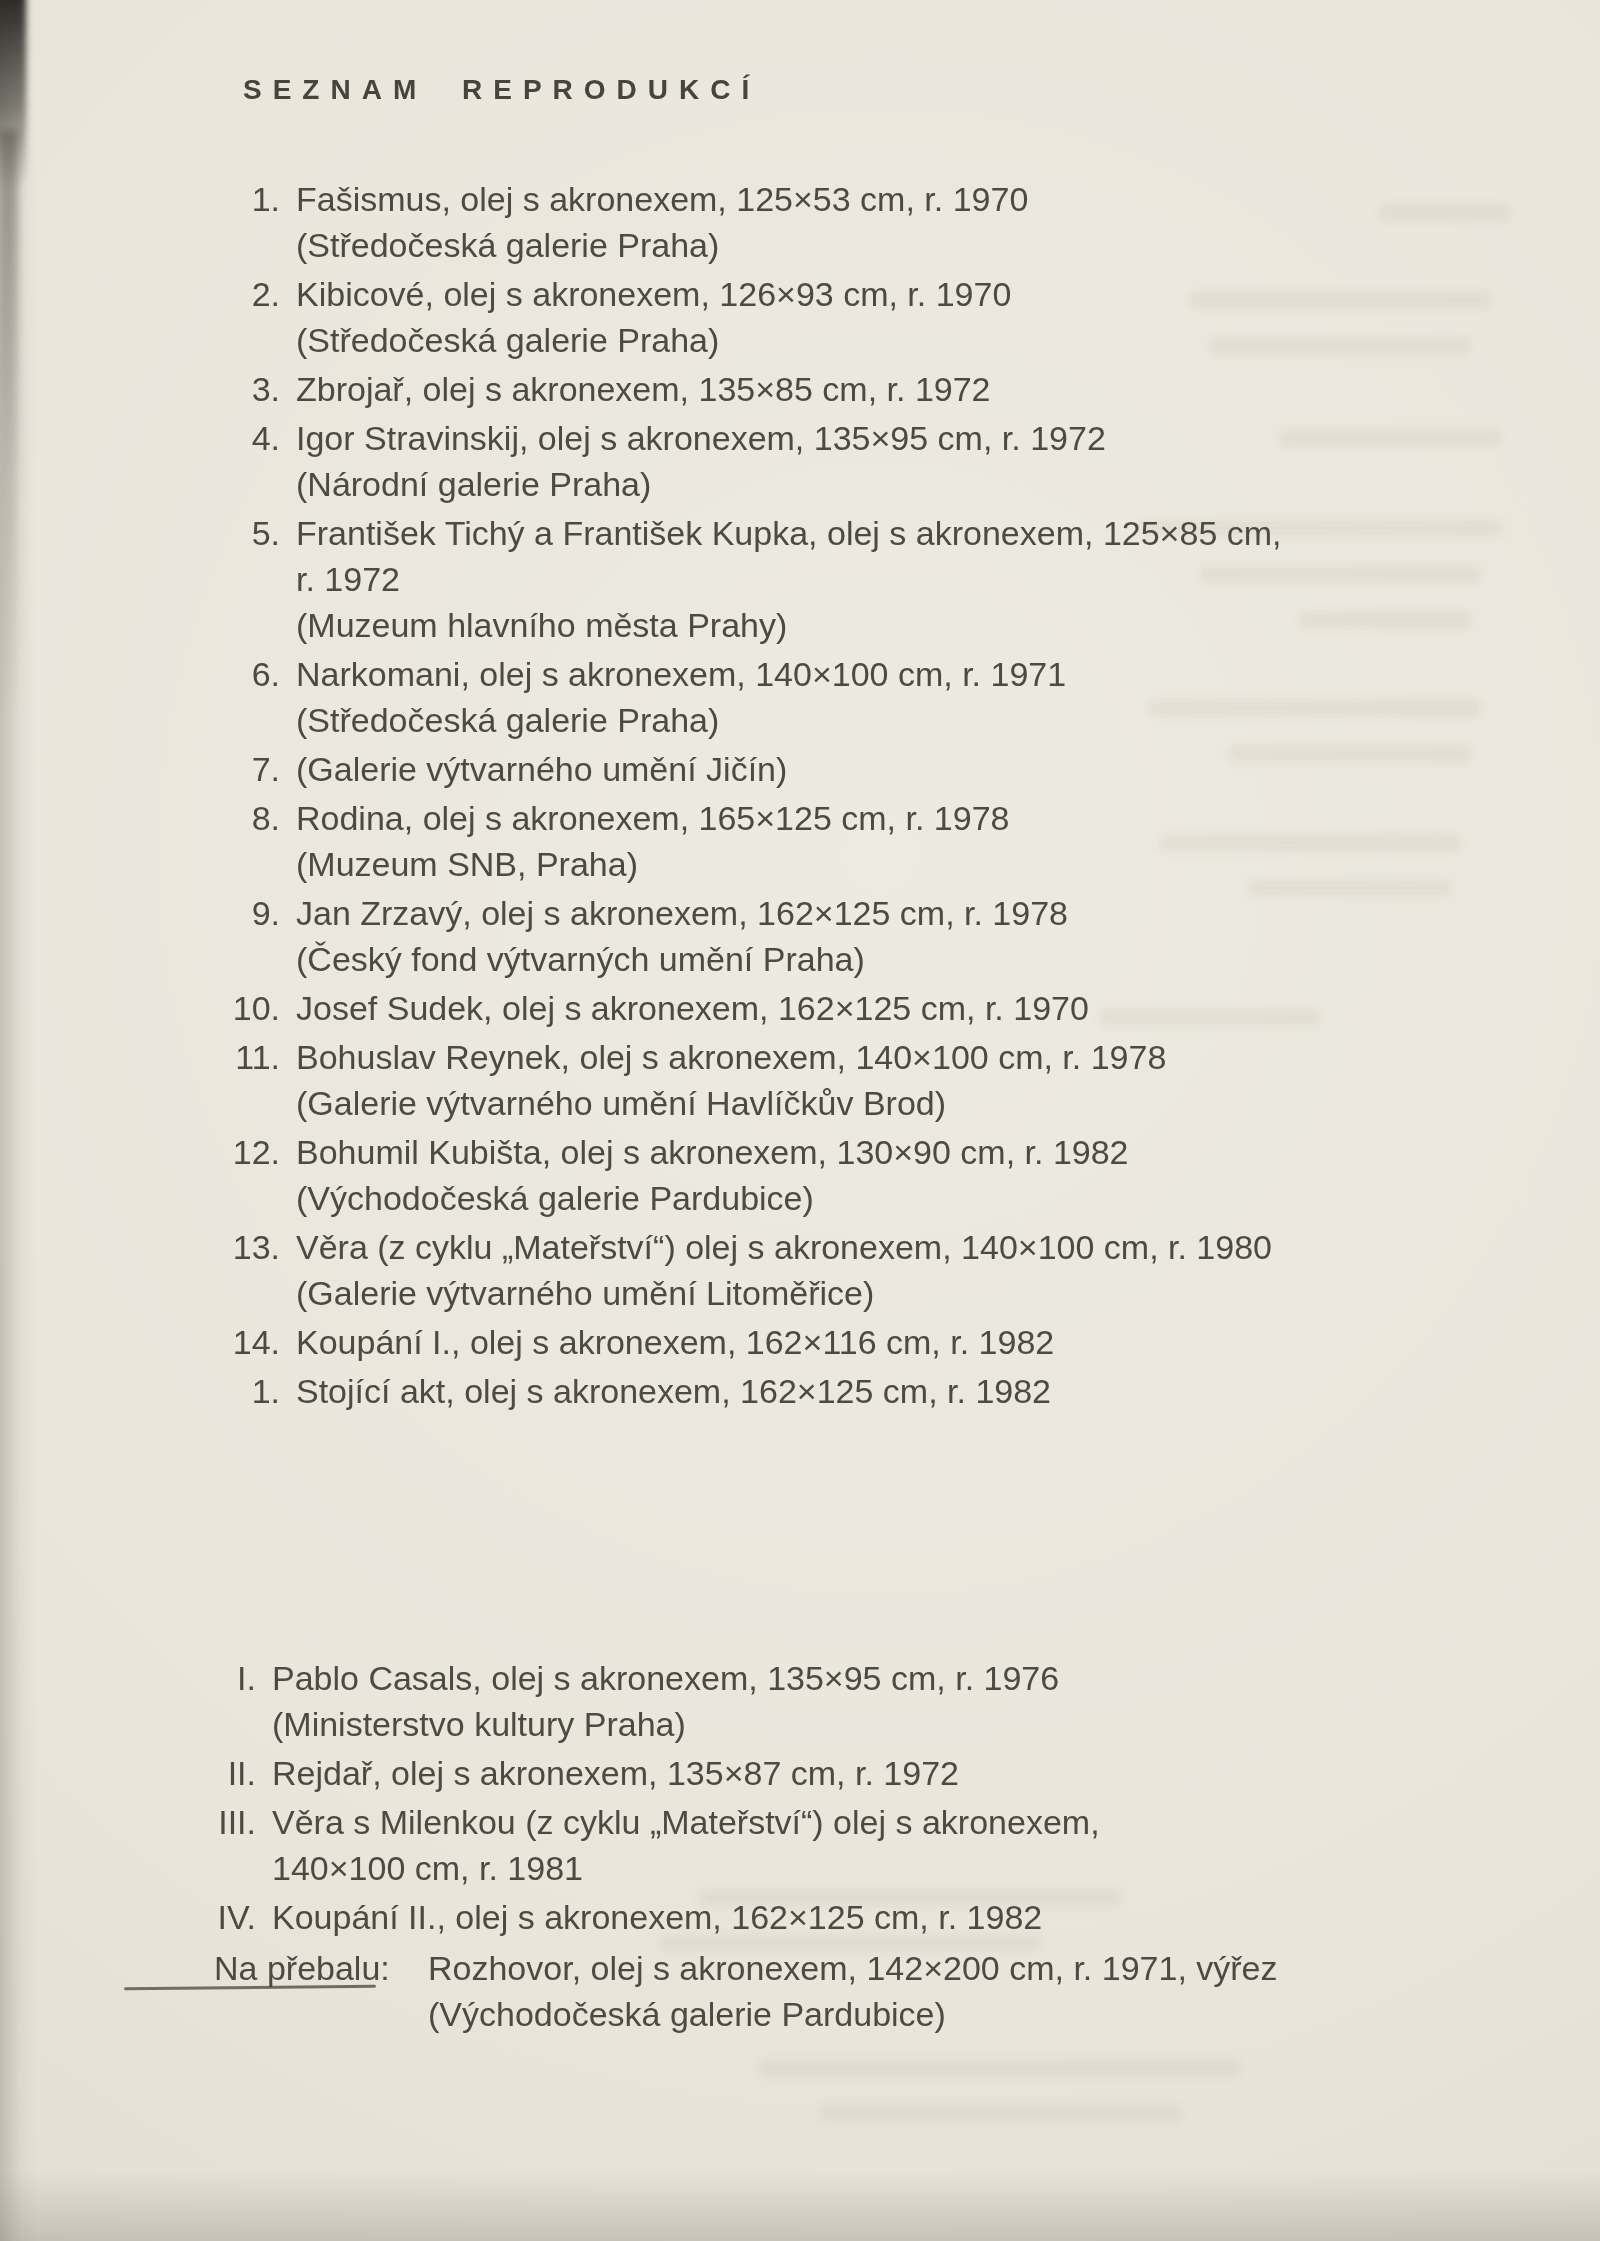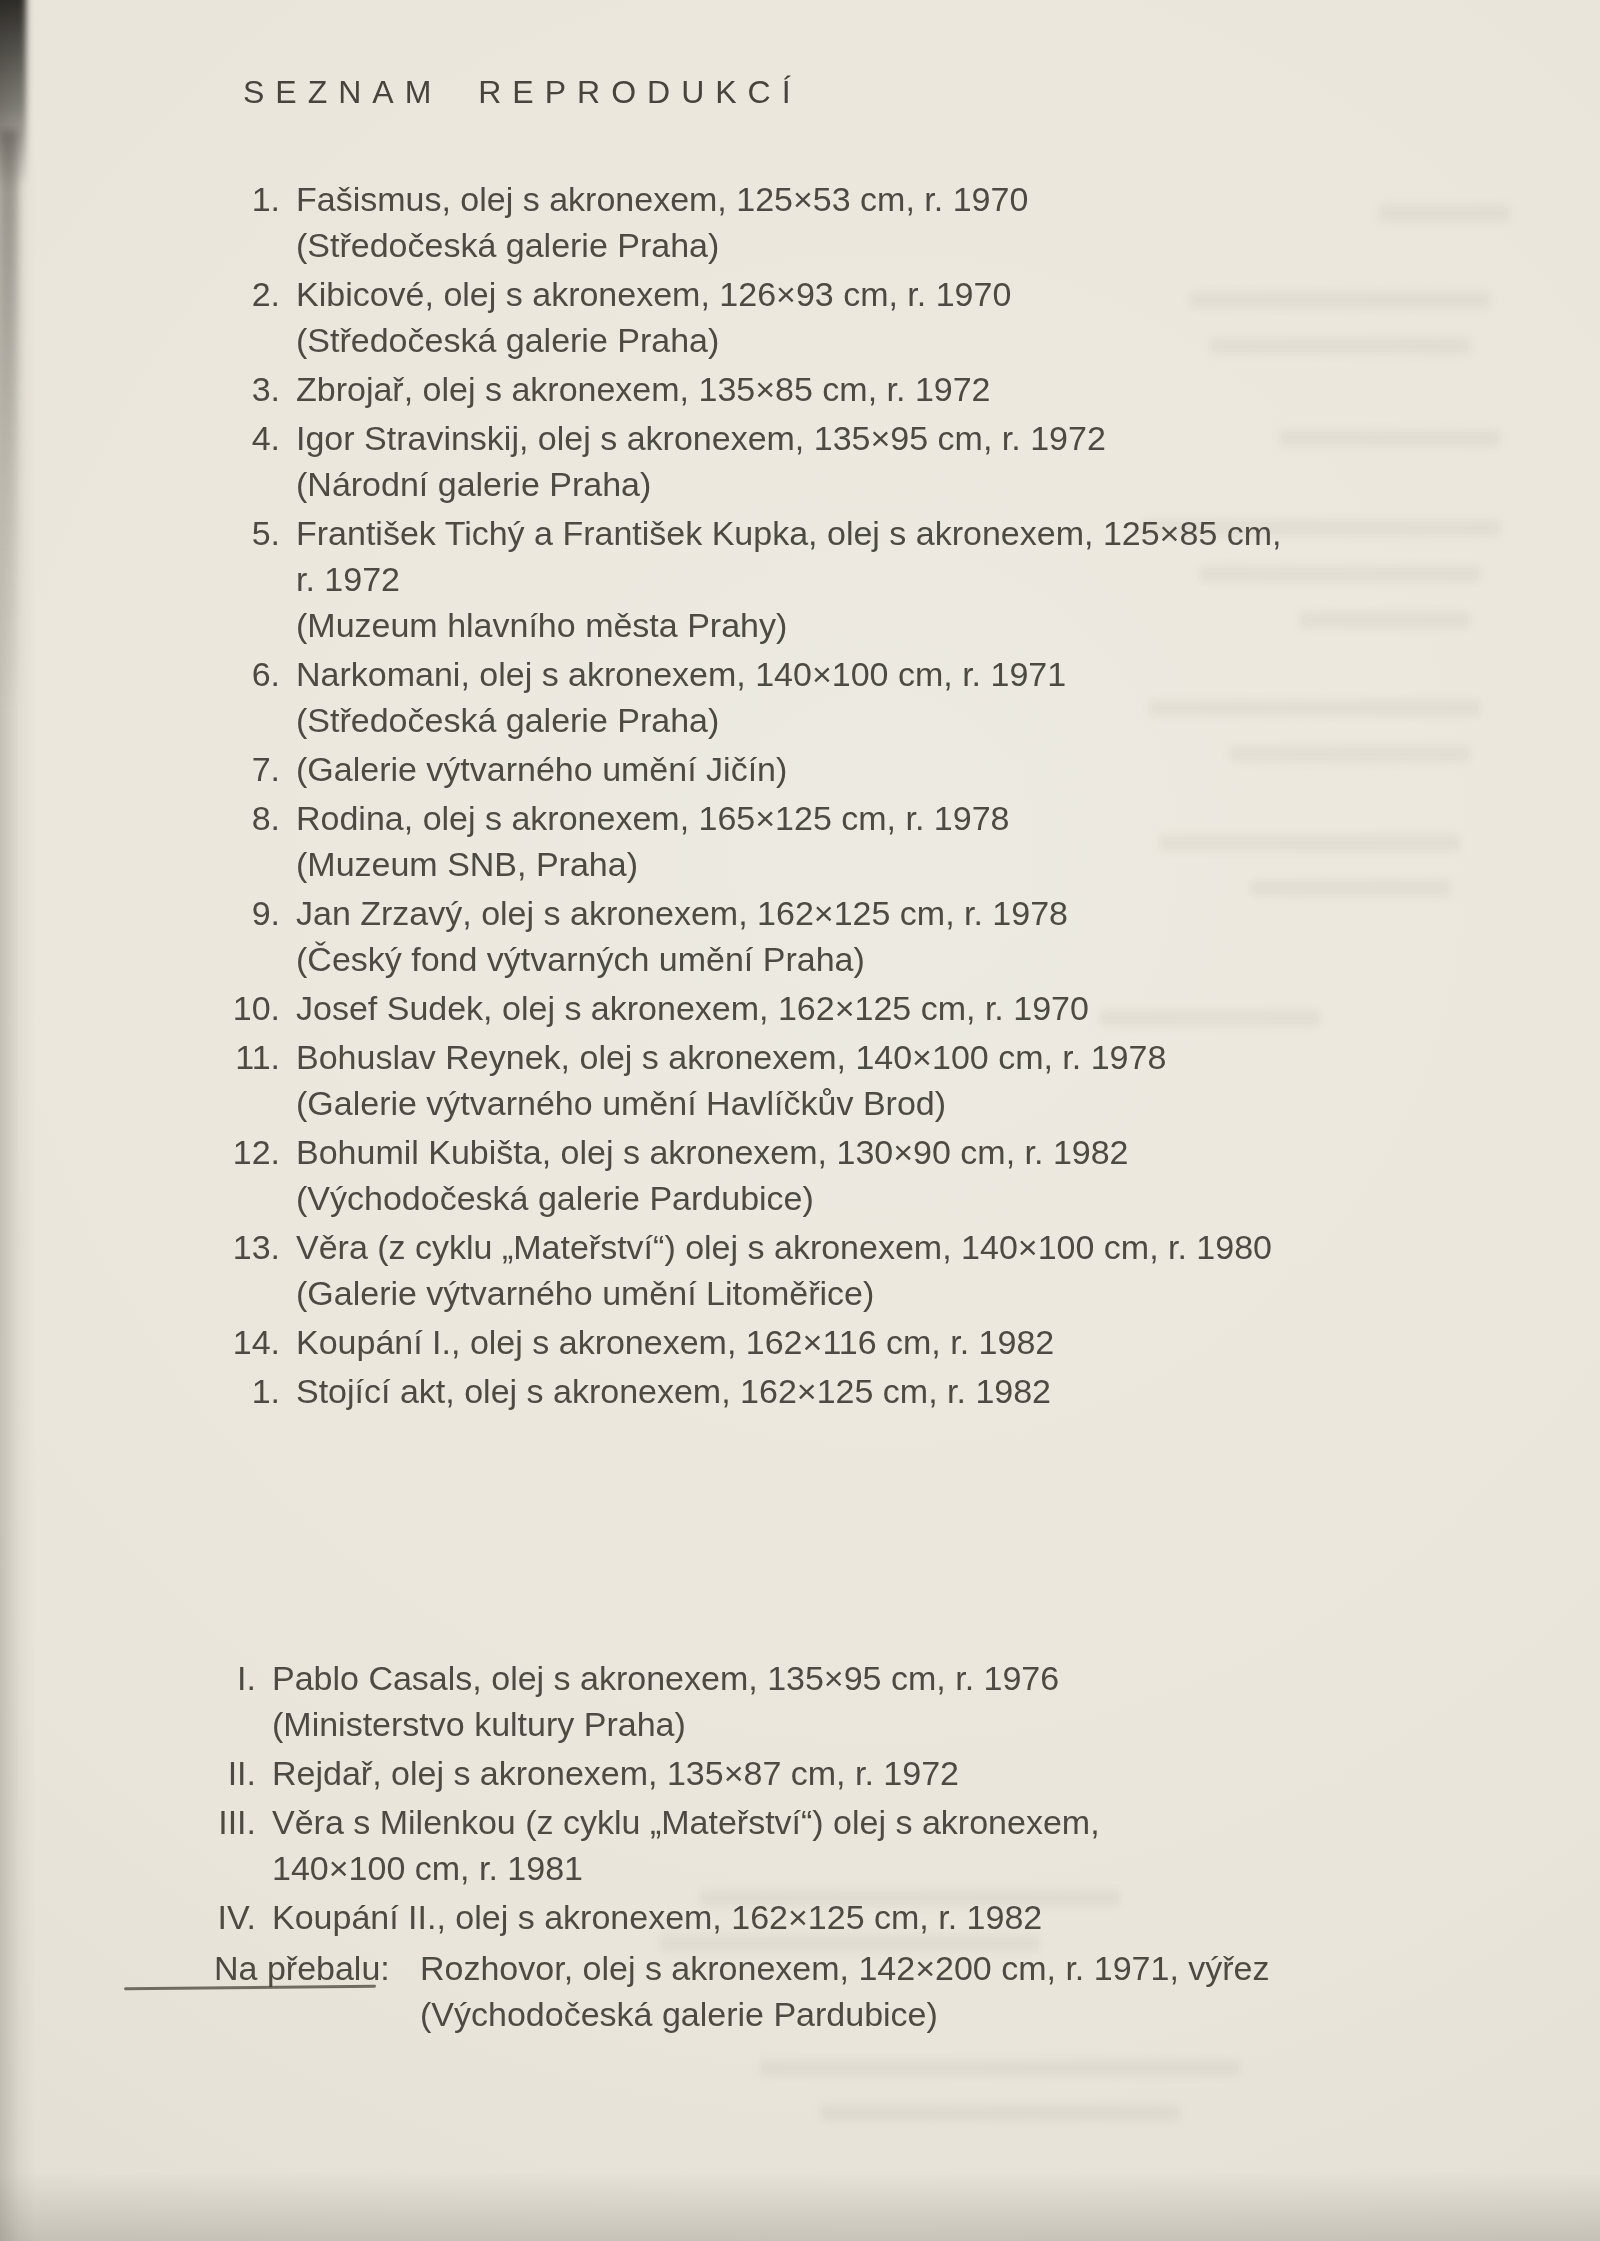--- a/index.html
+++ b/index.html
@@ -44,37 +44,37 @@
   }
   .artifact-line {
     position: absolute; left: 124px; top: 1986px; width: 252px; height: 3px;
     background: rgba(72,68,60,0.75);
     transform: rotate(-0.6deg);
     border-radius: 2px;
   }
   
   .title {
     position: absolute; left: 243px; top: 74px;
-    font-size: 32px; font-weight: 400;
+    font-size: 28px; font-weight: 700;
     letter-spacing: 11px; word-spacing: 16px;
     color: #47443d;
   }
   .list {
     position: absolute;
     display: flex; flex-direction: column; row-gap: 3px;
     font-size: 34px; line-height: 46px;
   }
   #numbered-list { left: 180px; top: 176px; width: 1220px; }
   #roman-list   { left: 156px; top: 1655px; width: 1244px; }
   .entry { display: flex; gap: 16px; }
   .num { flex: 0 0 100px; width: 100px; text-align: right; }
   .content { flex: 1; }
   .cover-note {
     position: absolute; left: 214px; top: 1945px; width: 1200px;
-    display: flex; gap: 6px;
+    display: flex; gap: 14px;
     font-size: 34px; line-height: 46px;
   }
   .cover-label { flex: 0 0 200px; width: 200px; }
   .cover-lines { flex: 1; }
 </style>
 </head>
 <body>
 
 <div class="page">
 

